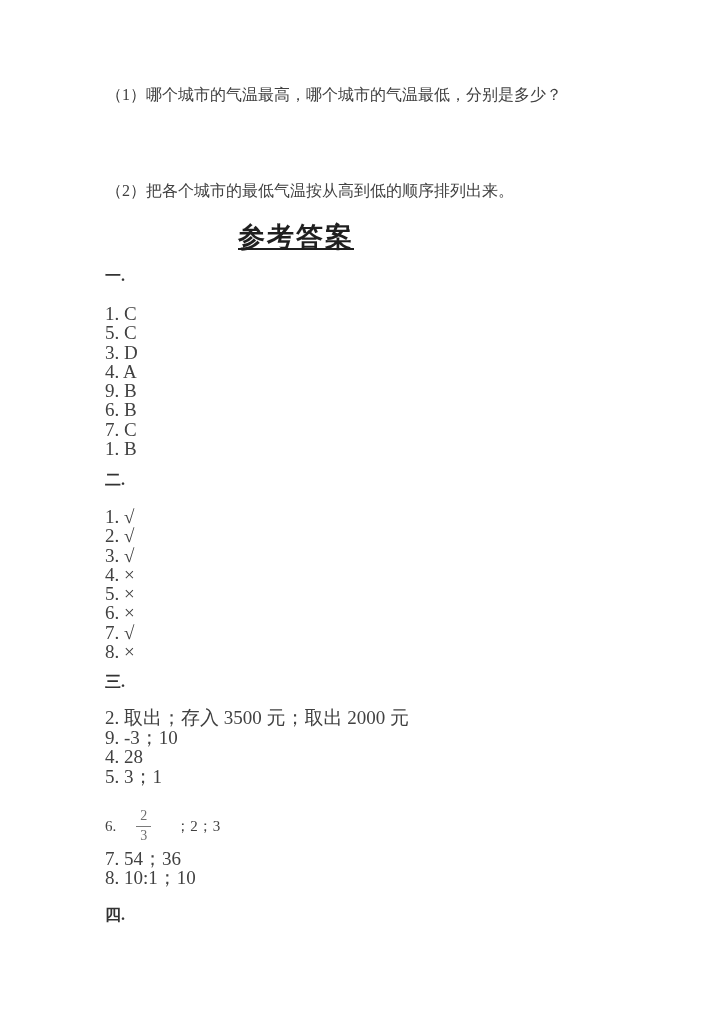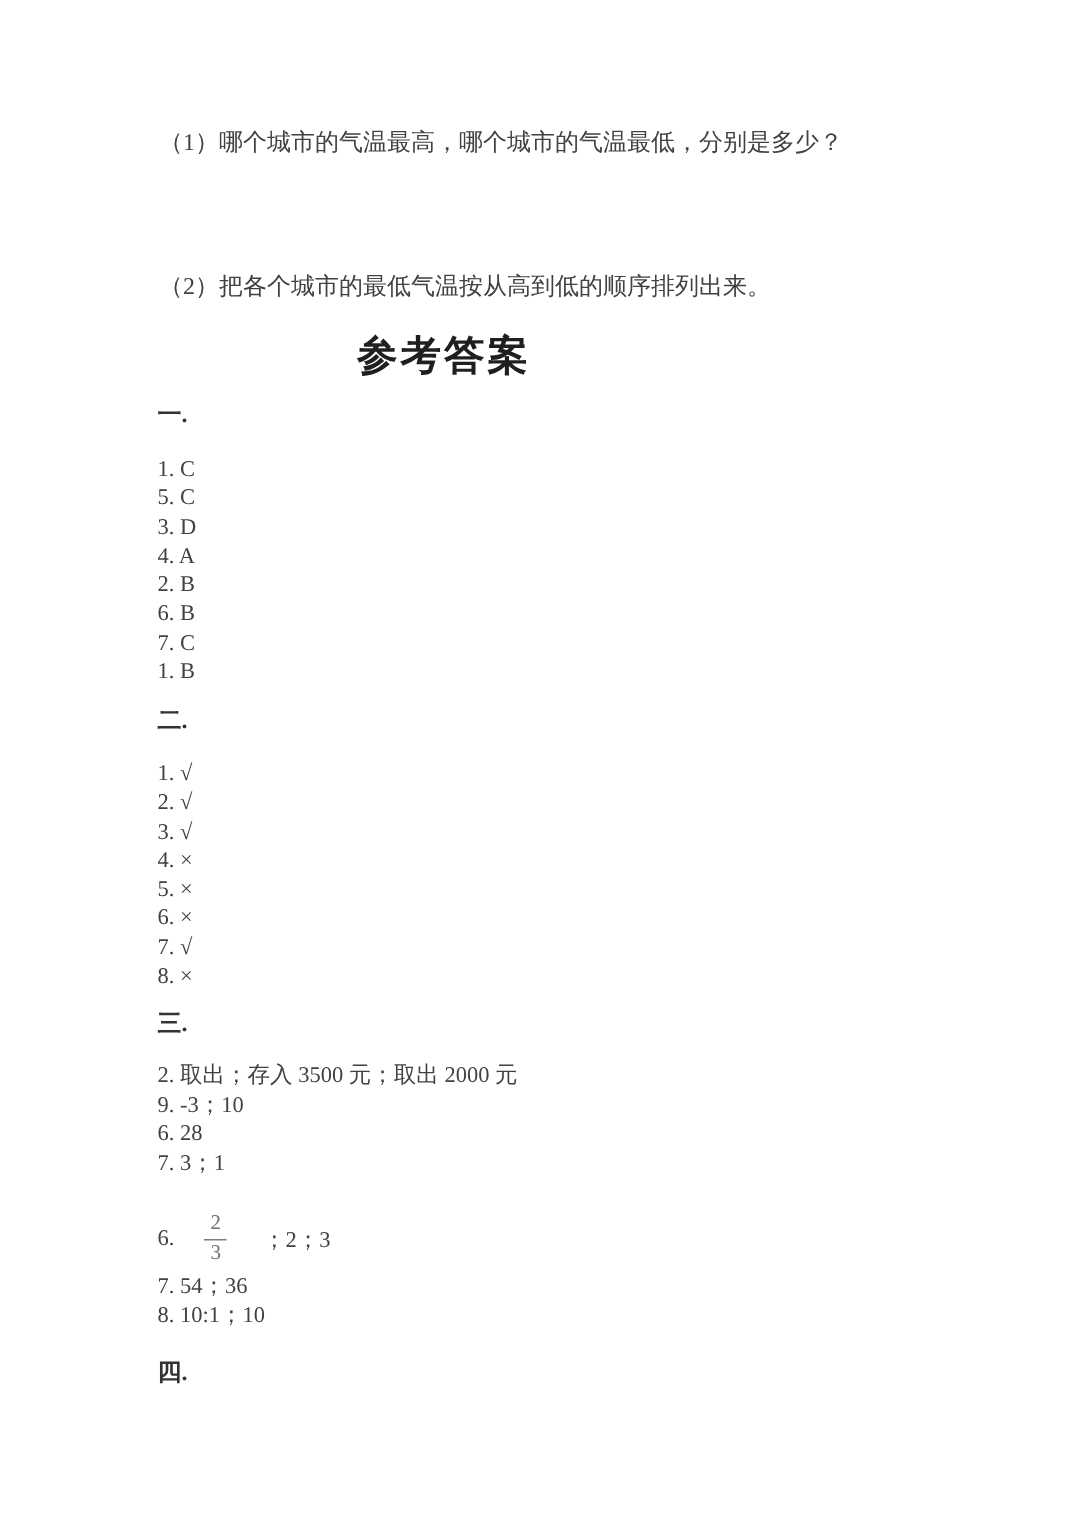--- a/index.html
+++ b/index.html
@@ -22,36 +22,37 @@
   .q2 { top: 153px; margin-top: 28px; }
   .answers-title {
     position: absolute;
     left: 0; right: 0;
     top: 219px;
     text-align: center;
     font-size: 27px;
     font-weight: bold;
     color: #1f1f1f;
     letter-spacing: 2px;
+    text-decoration: underline;
   }
   .section-heading {
     position: absolute;
     left: 105px;
     font-size: 16px;
     font-weight: bold;
     color: #333333;
   }
   .sec1-heading { top: 266px; }
   .sec2-heading { top: 470px; }
   .sec3-heading { top: 672px; }
   .sec4-heading { top: 905px; }
   .answer-list {
     position: absolute;
     left: 105px;
-    font-size: 15px;
+    font-size: 19px;
     line-height: 19.3px;
     white-space: nowrap;
   }
   .sec1-list { top: 304px; }
   .sec2-list { top: 507px; }
   .sec3-list-a { top: 708px; line-height: 19.5px; }
   .sec3-list-b { top: 849px; }
   .fraction-row {
     position: absolute;
     left: 105px;
@@ -82,21 +83,21 @@
   <div class="question q2">（2）把各个城市的最低气温按从高到低的顺序排列出来。</div>
 
   <div class="answers-title">参考答案</div>
 
   <div class="section-heading sec1-heading">一.</div>
   <div class="answer-list sec1-list">
     <div>1. C</div>
     <div>5. C</div>
     <div>3. D</div>
     <div>4. A</div>
-    <div>2. B</div>
+    <div>9. B</div>
     <div>6. B</div>
     <div>7. C</div>
     <div>1. B</div>
   </div>
 
   <div class="section-heading sec2-heading">二.</div>
   <div class="answer-list sec2-list">
     <div>1. √</div>
     <div>2. √</div>
     <div>3. √</div>
@@ -104,22 +105,22 @@
     <div>5. ×</div>
     <div>6. ×</div>
     <div>7. √</div>
     <div>8. ×</div>
   </div>
 
   <div class="section-heading sec3-heading">三.</div>
   <div class="answer-list sec3-list-a">
     <div>2. 取出；存入 3500 元；取出 2000 元</div>
     <div>9. -3；10</div>
-    <div>6. 28</div>
-    <div>7. 3；1</div>
+    <div>4. 28</div>
+    <div>5. 3；1</div>
   </div>
 
   <div class="fraction-row">
     <span>6.</span>
     <span class="fraction">
       <span class="num">2</span>
       <span class="den">3</span>
     </span>
     <span class="fraction-suffix">；2；3</span>
   </div>

